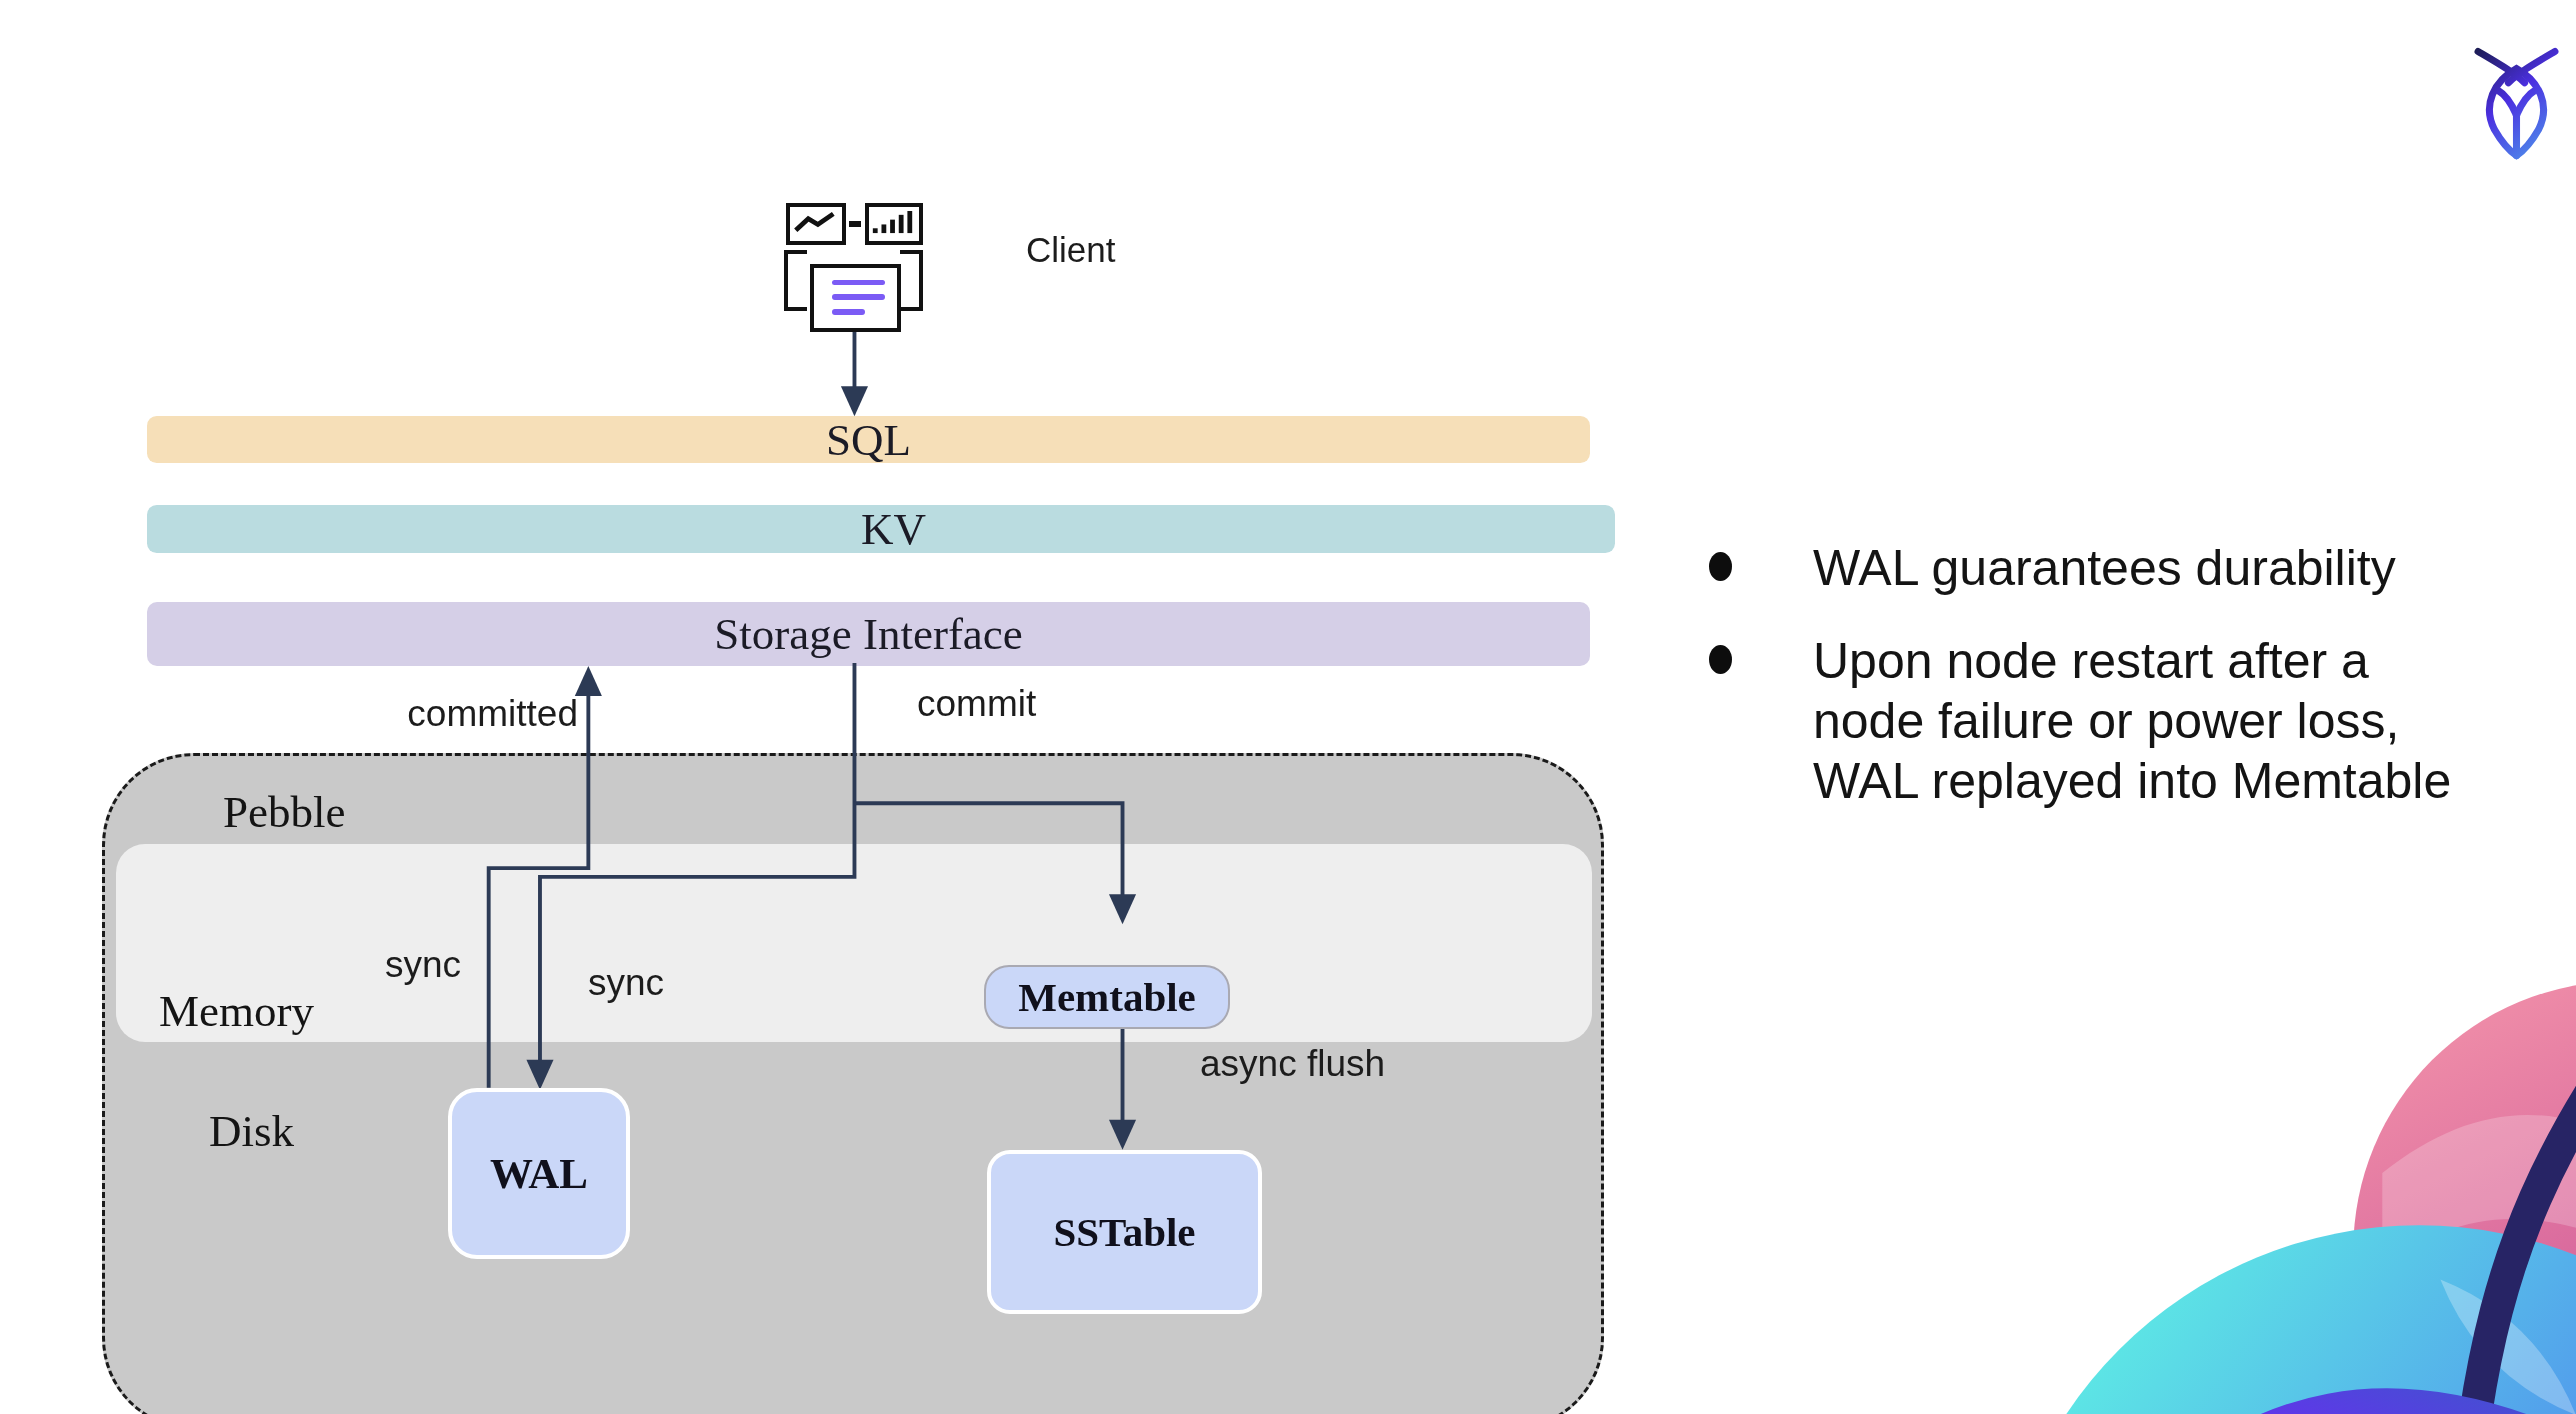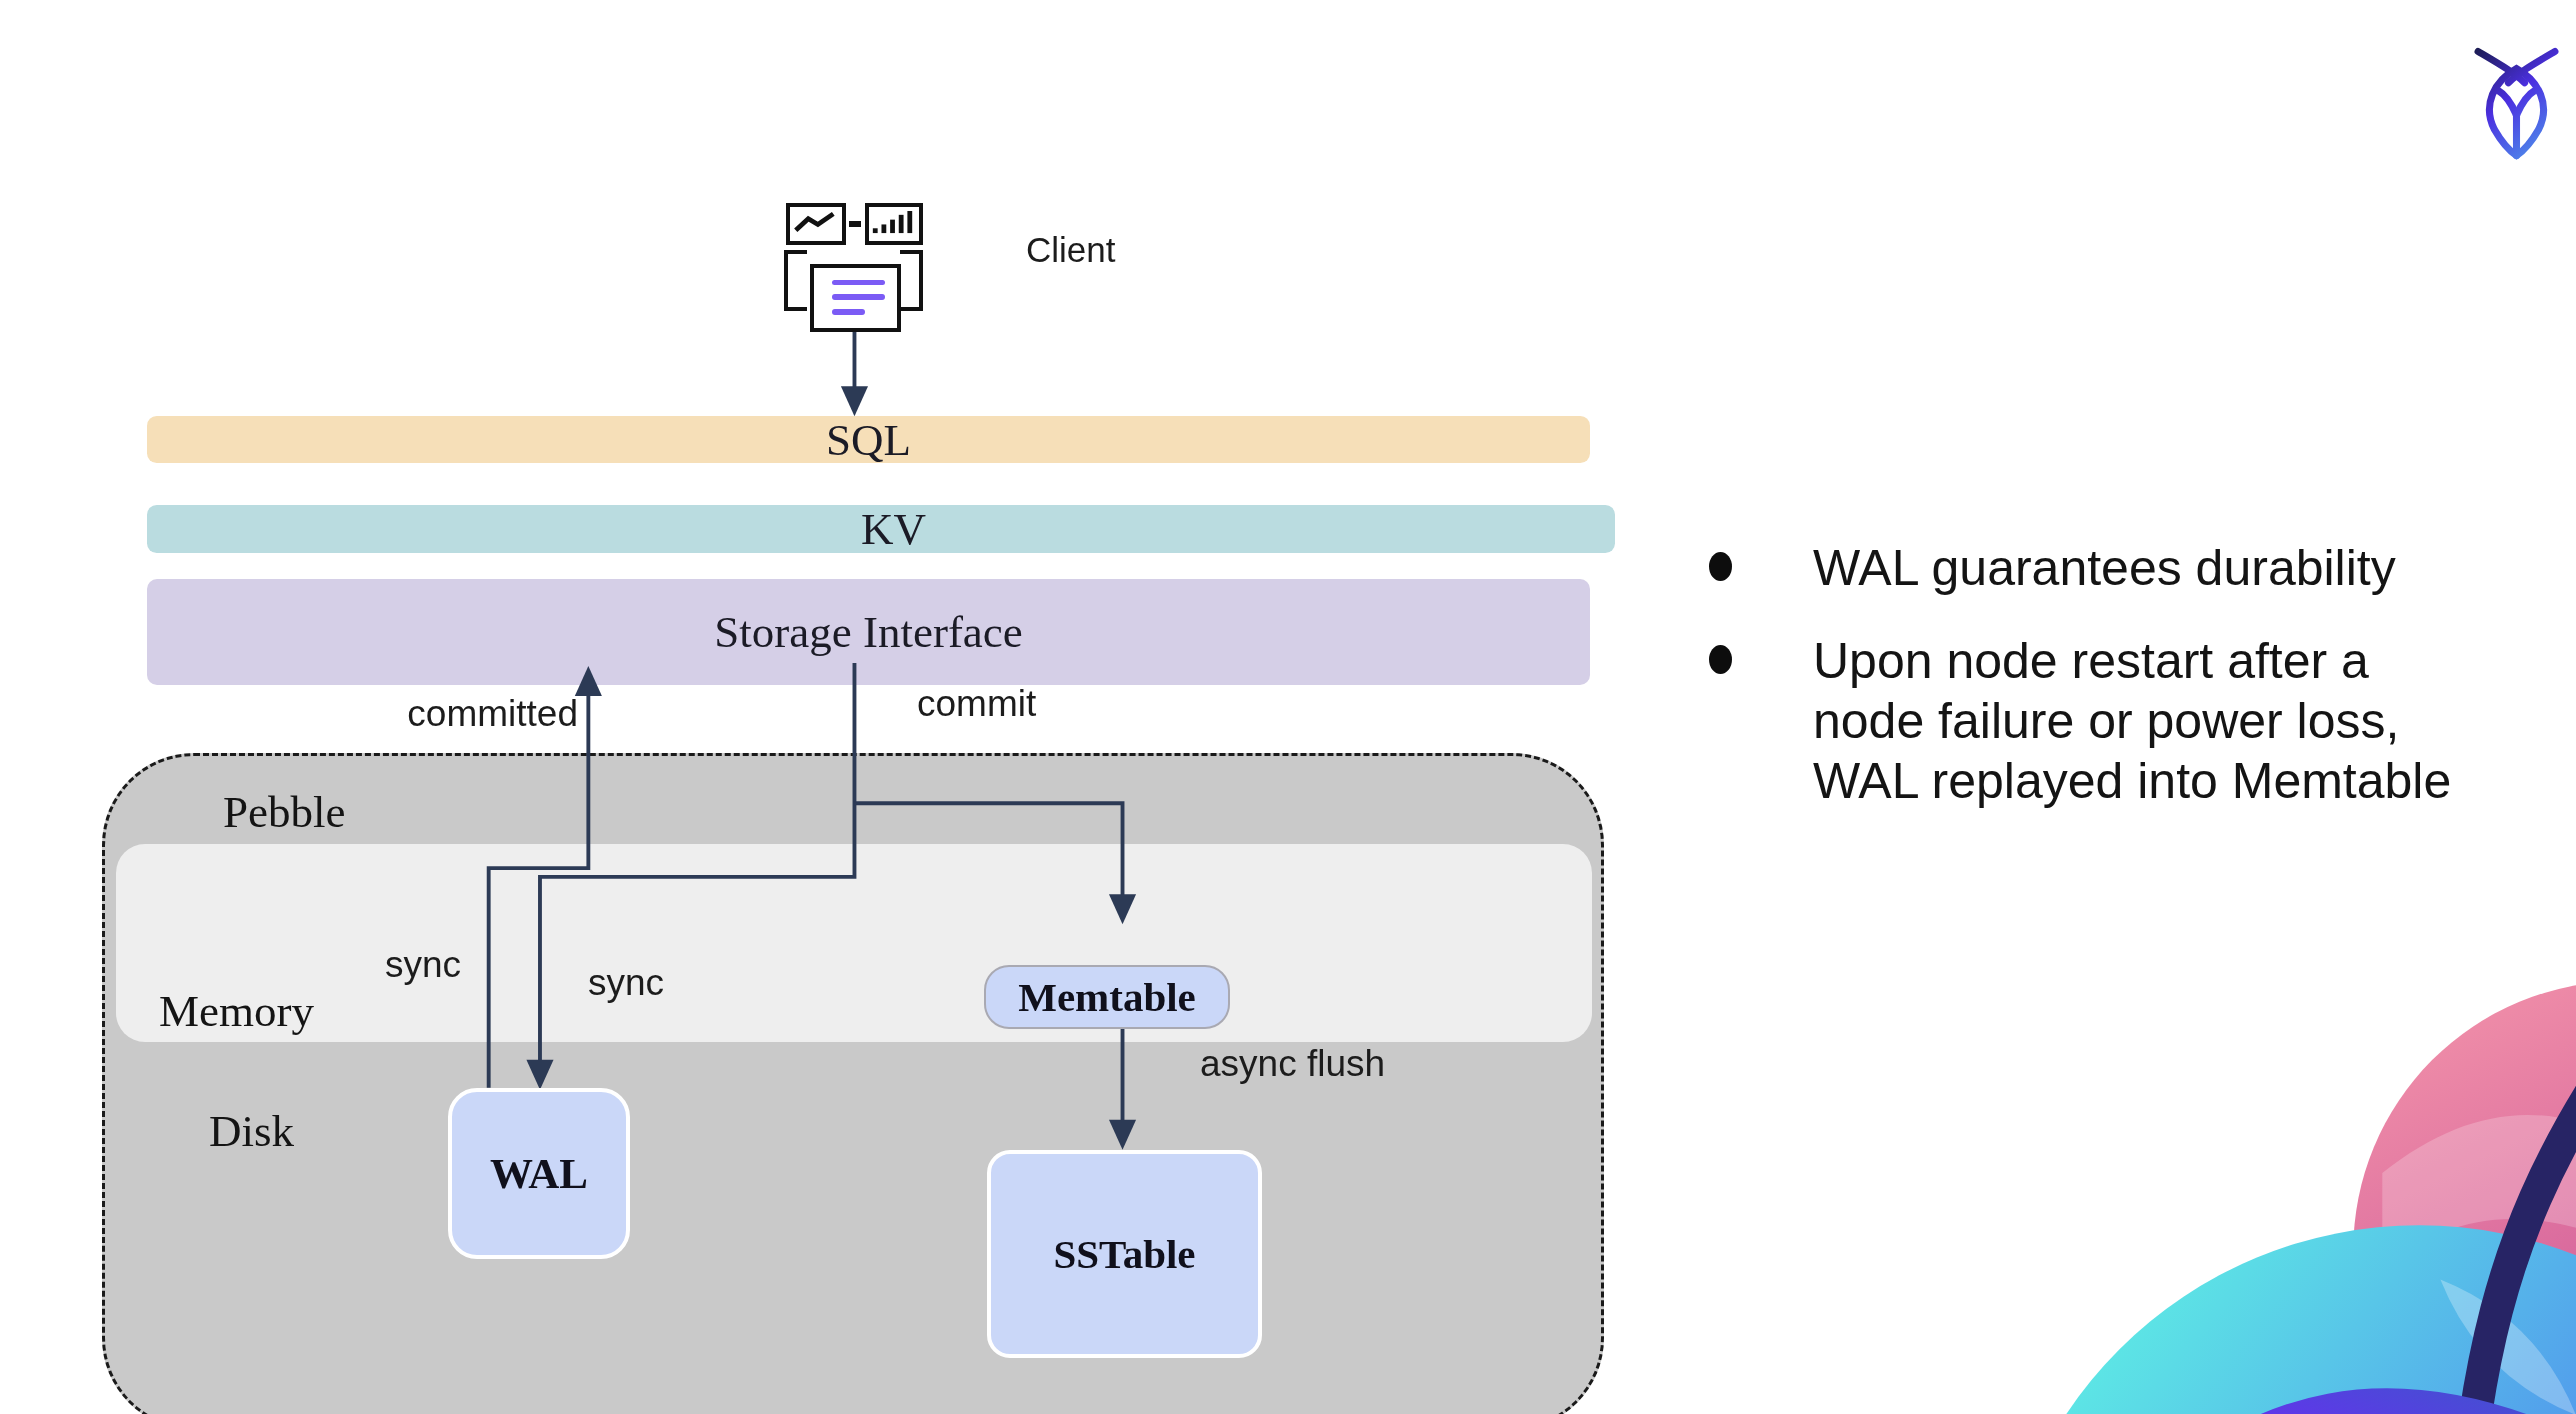--- a/index.html
+++ b/index.html
@@ -8,38 +8,38 @@
 
   .title{position:absolute;left:37px;top:27px;font-size:108px;font-weight:800;
          letter-spacing:-1.9px;color:#0a0a0a;font-family:"Liberation Sans",sans-serif;}
 
   
   .layer{position:absolute;left:147px;width:1443px;border-radius:9.7px;
          display:flex;align-items:center;justify-content:center;
          font-family:"Liberation Serif",serif;font-size:45px;color:#1b1b26;}
   .layer.sql{top:416px;height:47px;}
   .layer.kv{top:505px;height:48px;}
-  .layer.storage{top:579px;height:106px;border-radius:10px;}
+  .layer.storage{top:602px;height:64px;border-radius:10px;}
 
   
   .pebble{position:absolute;left:102px;top:753px;width:1502px;height:677px;
           background:#c9c9c9;border:3.9px dashed #1a1a1a;border-radius:92px;box-sizing:border-box;}
   .memory{position:absolute;left:116px;top:844px;width:1476px;height:198px;
           background:#eeeeee;border-radius:29px;}
   .region-label{position:absolute;font-family:"Liberation Serif",serif;font-size:45px;color:#141414;}
   .lbl-pebble{left:223px;top:786px;}
   .lbl-memory{left:159px;top:985px;}
   .lbl-disk{left:209px;top:1105px;}
 
   
   .node{position:absolute;background:#cad7f8;display:flex;align-items:center;justify-content:center;
         font-family:"Liberation Serif",serif;font-weight:bold;color:#10101c;box-sizing:border-box;}
   .node.wal{left:448px;top:1088px;width:182px;height:171px;border:4.8px solid #ffffff;border-radius:29px;font-size:43px;}
   .node.memtable{left:984px;top:965px;width:246px;height:64px;border:2.9px solid #a9a9b2;border-radius:25px;font-size:41px;}
-  .node.sstable{left:987px;top:1150px;width:275px;height:208px;border:4.8px solid #ffffff;border-radius:23px;font-size:41px;}
+  .node.sstable{left:987px;top:1150px;width:275px;height:164px;border:4.8px solid #ffffff;border-radius:23px;font-size:41px;}
 
   
   .edge-label{position:absolute;font-family:"Liberation Sans",sans-serif;font-size:37px;color:#1c1c1c;}
   .lbl-committed{left:406px;top:693px;width:172px;text-align:right;}
   .lbl-commit{left:917px;top:683px;}
   .lbl-sync1{left:385px;top:944px;}
   .lbl-sync2{left:588px;top:962px;}
   .lbl-async{left:1200px;top:1043px;}
   .lbl-client{left:1026px;top:230px;font-size:35px;}
 

